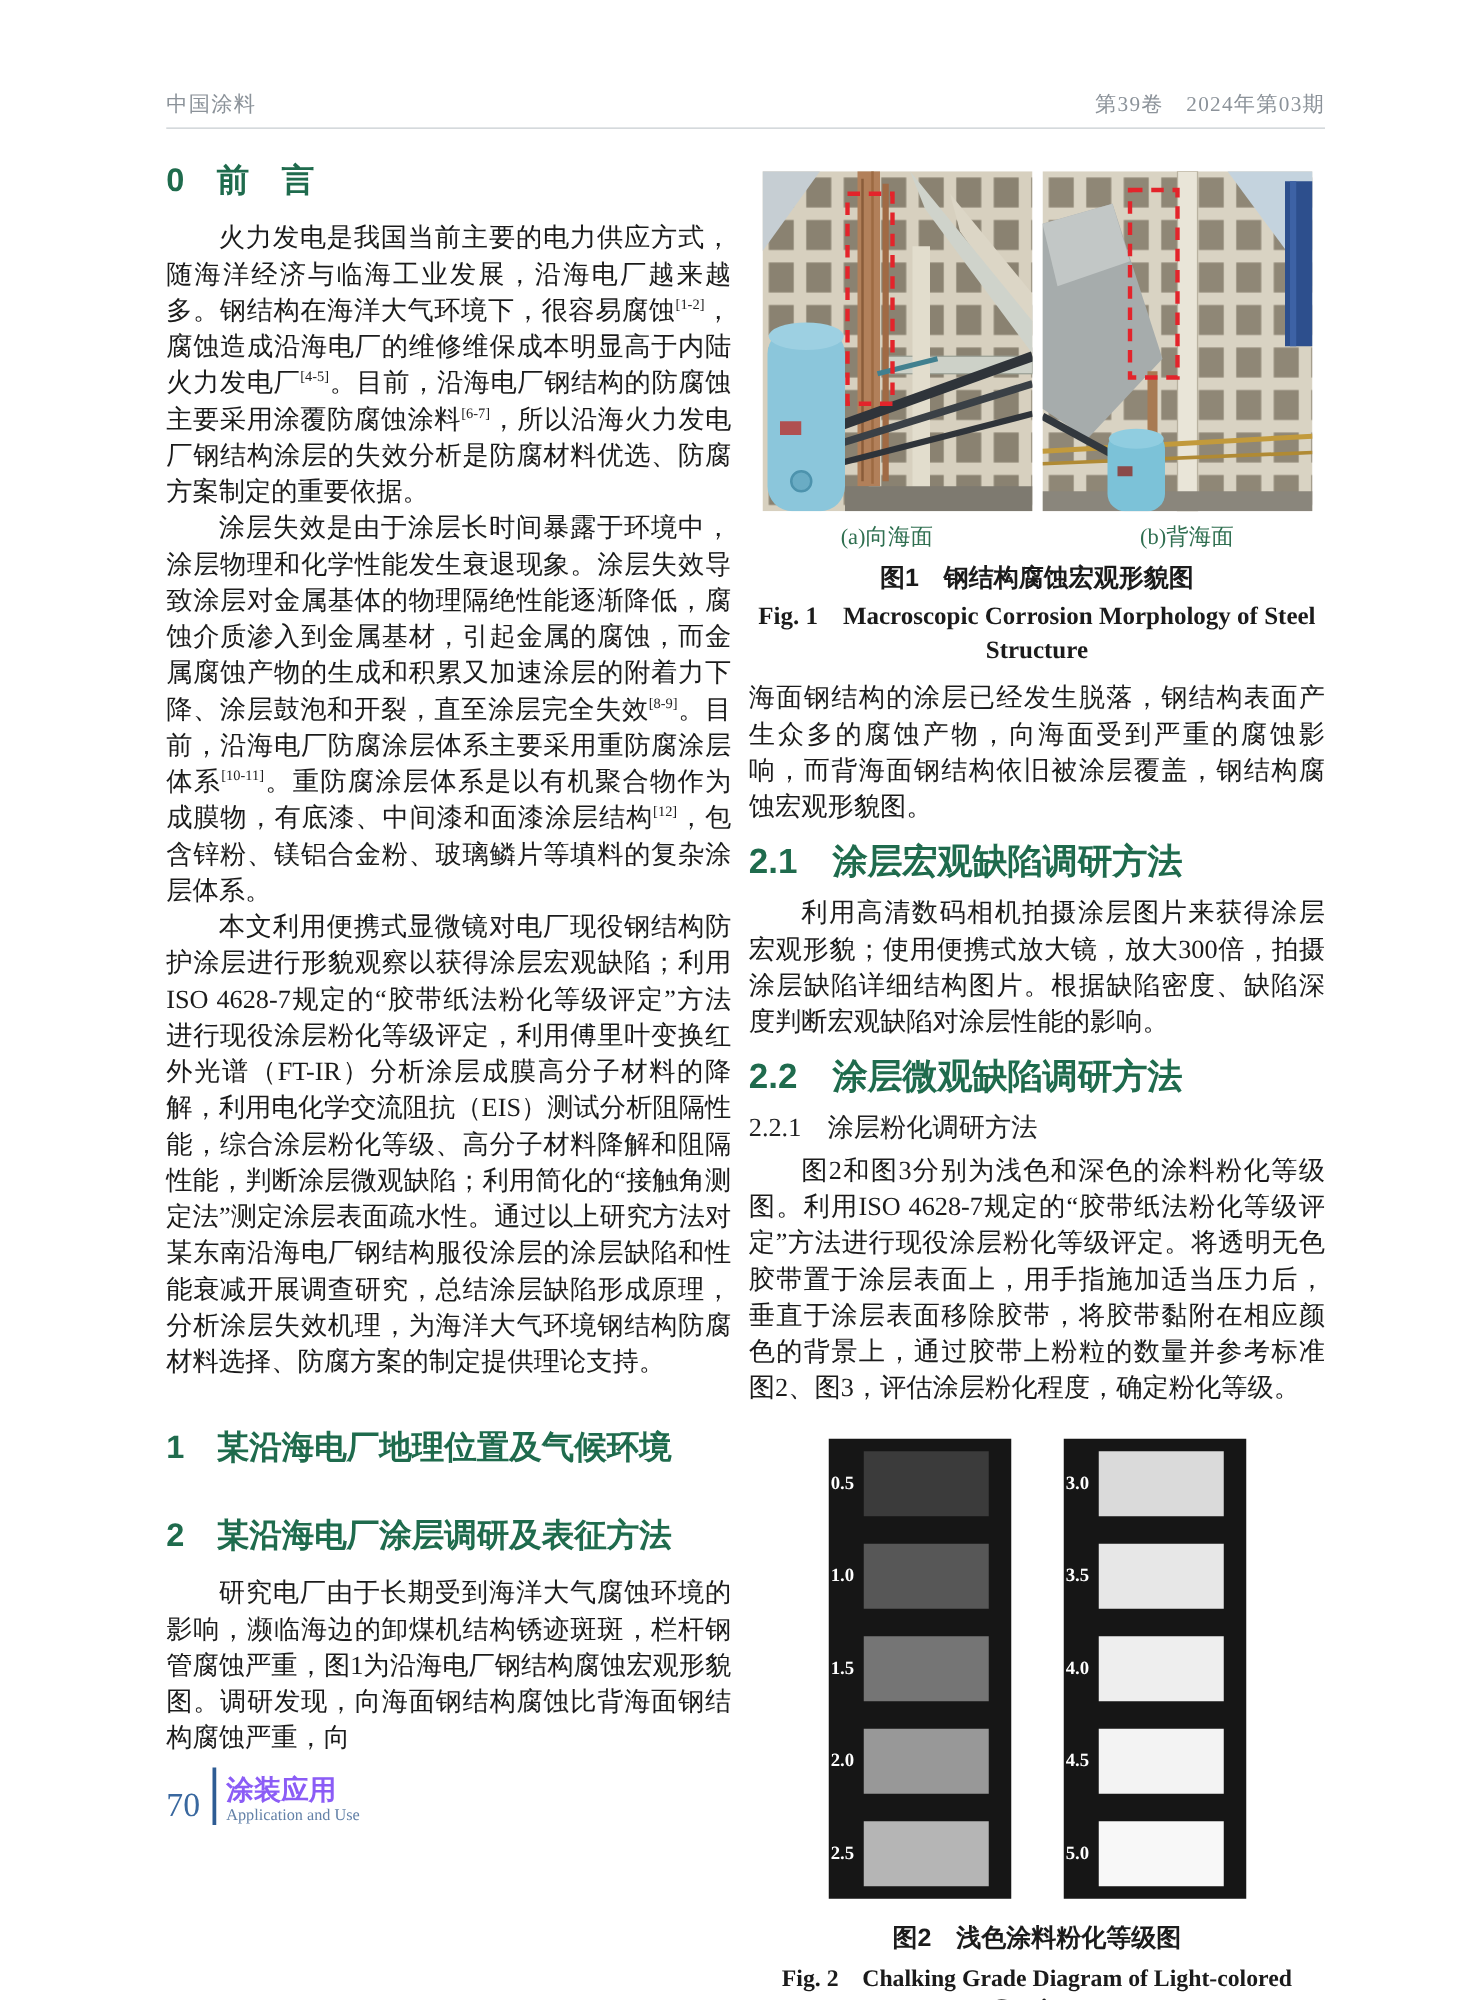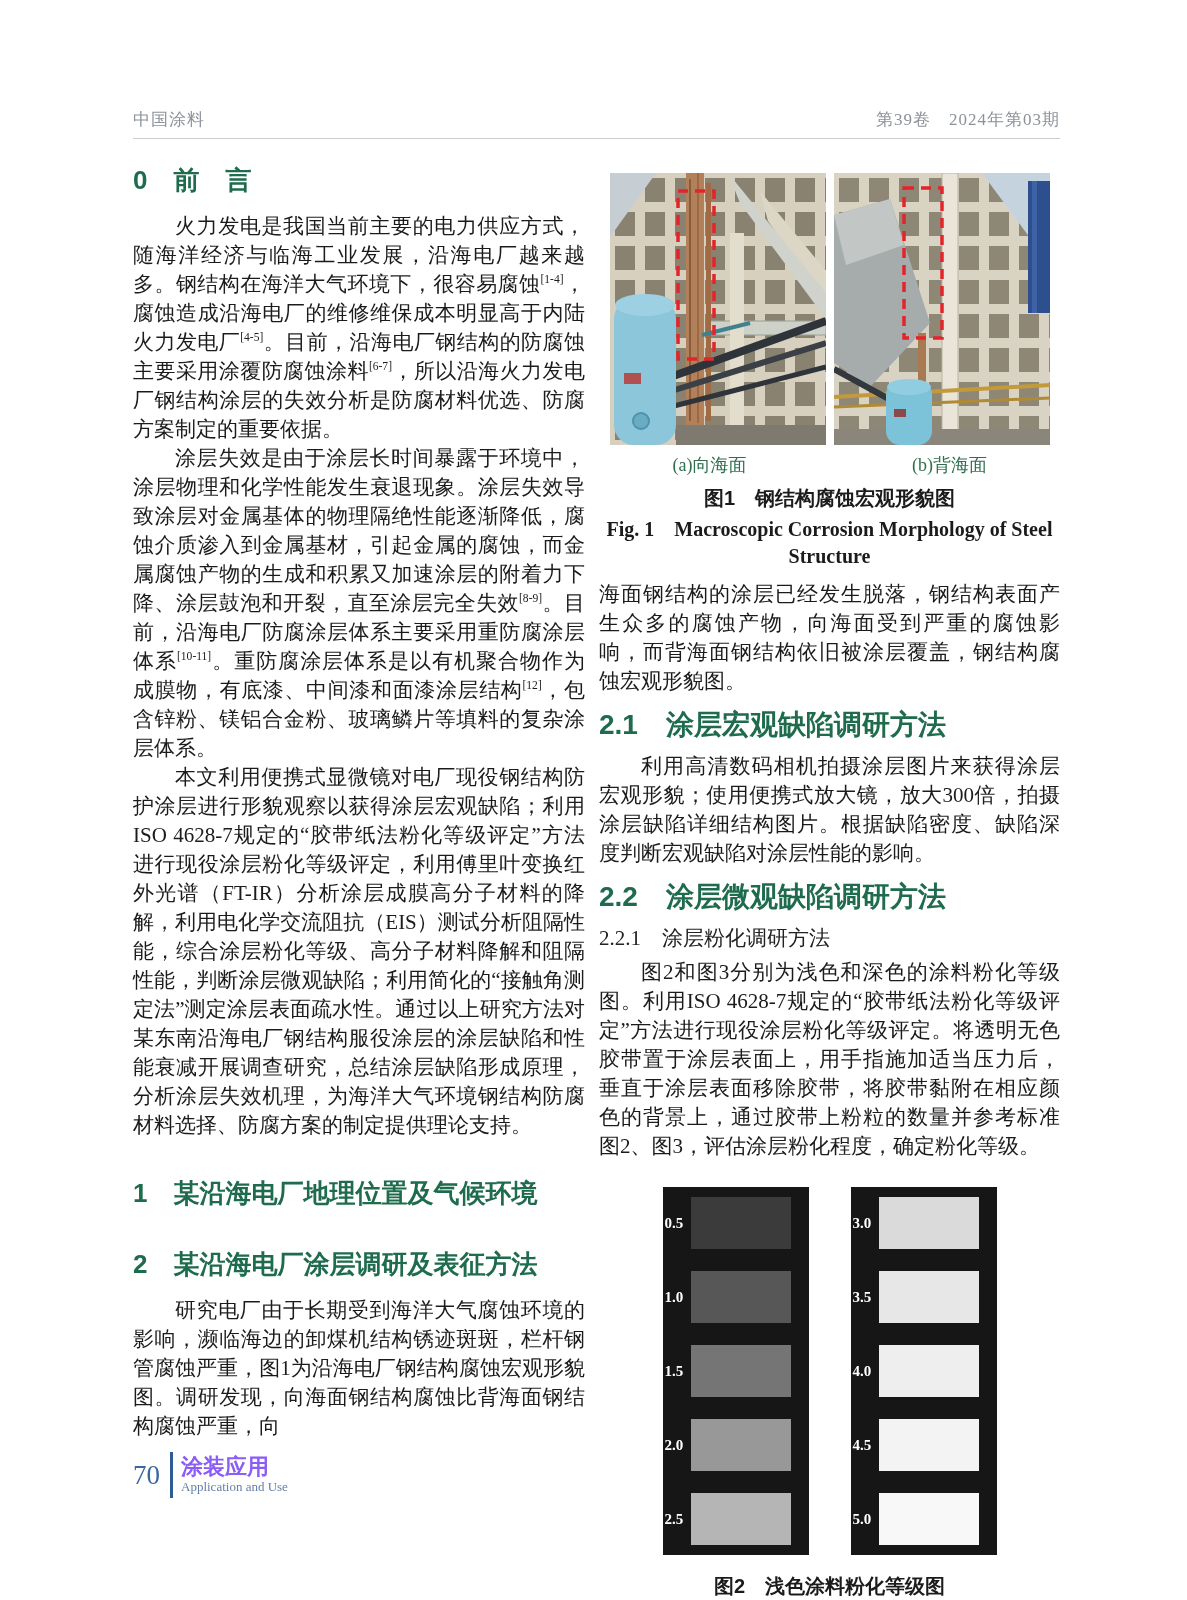--- a/index.html
+++ b/index.html
@@ -4,21 +4,21 @@
 <style>
   html,body{margin:0;padding:0;background:#ffffff;}
   .page{
     position:relative;
     width:1187px;height:1600px;
     background:#ffffff;
     font-family:"Liberation Serif","DejaVu Serif",serif;
     color:#1b1b1b;
     overflow:hidden;
     box-sizing:border-box;
-    padding:108px 127px 0 133px;
+    padding:72px 127px 0 133px;
   }
   
   .pg-header{display:flex;justify-content:space-between;align-items:flex-end;
     font-size:17px;color:#8b9299;letter-spacing:1px;}
   
   .cols{display:flex;gap:14px;margin-top:12px;}
   .col-l{width:452px;}
   .col-r{width:461px;}
   
   .para{font-size:21px;line-height:29px;text-align:justify;margin:0;}
@@ -45,21 +45,21 @@
   .panel{width:146px;height:368px;background:#161616;box-sizing:border-box;
     padding:10px 0;display:flex;flex-direction:column;justify-content:space-between;}
   .swatch-row{display:flex;align-items:center;height:52px;}
   .swatch-label{width:26px;padding-left:2px;color:#ffffff;font-size:15px;
     font-weight:bold;font-family:"Liberation Serif",serif;}
   .swatch{width:100px;height:52px;}
   .fig2-cap-cn{font-family:"Liberation Sans","DejaVu Sans",sans-serif;
     text-align:center;font-weight:bold;font-size:20px;margin-top:18px;}
   .fig2-cap-en{text-align:center;font-weight:bold;font-size:19px;margin-top:6px;}
   
-  .pg-footer{position:absolute;left:133px;top:1452px;display:flex;align-items:center;}
+  .pg-footer{position:absolute;left:133px;top:1414px;display:flex;align-items:flex-end;}
   .pg-num{font-size:27px;color:#39689f;margin-right:10px;}
   .foot-bar{width:3px;height:46px;background:#2e5c94;margin-right:8px;}
   .foot-cn{font-family:"Liberation Sans","DejaVu Sans",sans-serif;
     font-size:22px;font-weight:bold;color:#8b5cf6;line-height:24px;}
   .foot-en{font-size:13px;color:#6381a8;line-height:16px;}
 </style>
 </head>
 <body>
 
 <div class="page">
@@ -69,21 +69,21 @@
     <span>第39卷　2024年第03期</span>
   </div>
   <hr class="rule pg-header-rule" style="border:none;border-top:1px solid #c8cdd1;margin:7px 0 0 0;">
 
   <div class="cols">
 
     <div class="col-l">
       <div class="h-l1">
         <span class="num">0</span><span>前　言</span>
       </div>
-      <p class="para indent"><span>火力发电是我国当前主要的电力供应方式，随海洋经济与临海工业发展，沿海电厂越来越多。钢结构在海洋大气环境下，很容易腐蚀</span><sup>[1-4]</sup><span>，腐蚀造成沿海电厂的维修维保成本明显高于内陆火力发电厂</span><sup>[4-5]</sup><span>。目前，沿海电厂钢结构的防腐蚀主要采用涂覆防腐蚀涂料</span><sup>[6-7]</sup><span>，所以沿海火力发电厂钢结构涂层的失效分析是防腐材料优选、防腐方案制定的重要依据。</span></p>
+      <p class="para indent"><span>火力发电是我国当前主要的电力供应方式，随海洋经济与临海工业发展，沿海电厂越来越多。钢结构在海洋大气环境下，很容易腐蚀</span><sup>[1-2]</sup><span>，腐蚀造成沿海电厂的维修维保成本明显高于内陆火力发电厂</span><sup>[4-5]</sup><span>。目前，沿海电厂钢结构的防腐蚀主要采用涂覆防腐蚀涂料</span><sup>[6-7]</sup><span>，所以沿海火力发电厂钢结构涂层的失效分析是防腐材料优选、防腐方案制定的重要依据。</span></p>
       <p class="para indent"><span>涂层失效是由于涂层长时间暴露于环境中，涂层物理和化学性能发生衰退现象。涂层失效导致涂层对金属基体的物理隔绝性能逐渐降低，腐蚀介质渗入到金属基材，引起金属的腐蚀，而金属腐蚀产物的生成和积累又加速涂层的附着力下降、涂层鼓泡和开裂，直至涂层完全失效</span><sup>[8-9]</sup><span>。目前，沿海电厂防腐涂层体系主要采用重防腐涂层体系</span><sup>[10-11]</sup><span>。重防腐涂层体系是以有机聚合物作为成膜物，有底漆、中间漆和面漆涂层结构</span><sup>[12]</sup><span>，包含锌粉、镁铝合金粉、玻璃鳞片等填料的复杂涂层体系。</span></p>
       <p class="para indent"><span>本文利用便携式显微镜对电厂现役钢结构防护涂层进行形貌观察以获得涂层宏观缺陷；利用ISO 4628-7规定的“胶带纸法粉化等级评定”方法进行现役涂层粉化等级评定，利用傅里叶变换红外光谱（FT-IR）分析涂层成膜高分子材料的降解，利用电化学交流阻抗（EIS）测试分析阻隔性能，综合涂层粉化等级、高分子材料降解和阻隔性能，判断涂层微观缺陷；利用简化的“接触角测定法”测定涂层表面疏水性。通过以上研究方法对某东南沿海电厂钢结构服役涂层的涂层缺陷和性能衰减开展调查研究，总结涂层缺陷形成原理，分析涂层失效机理，为海洋大气环境钢结构防腐材料选择、防腐方案的制定提供理论支持。</span></p>
 
       <div class="h-l1 spaced">
         <span class="num">1</span><span>某沿海电厂地理位置及气候环境</span>
       </div>
 
       <div class="h-l1 spaced">
         <span class="num">2</span><span>某沿海电厂涂层调研及表征方法</span>
       </div>

